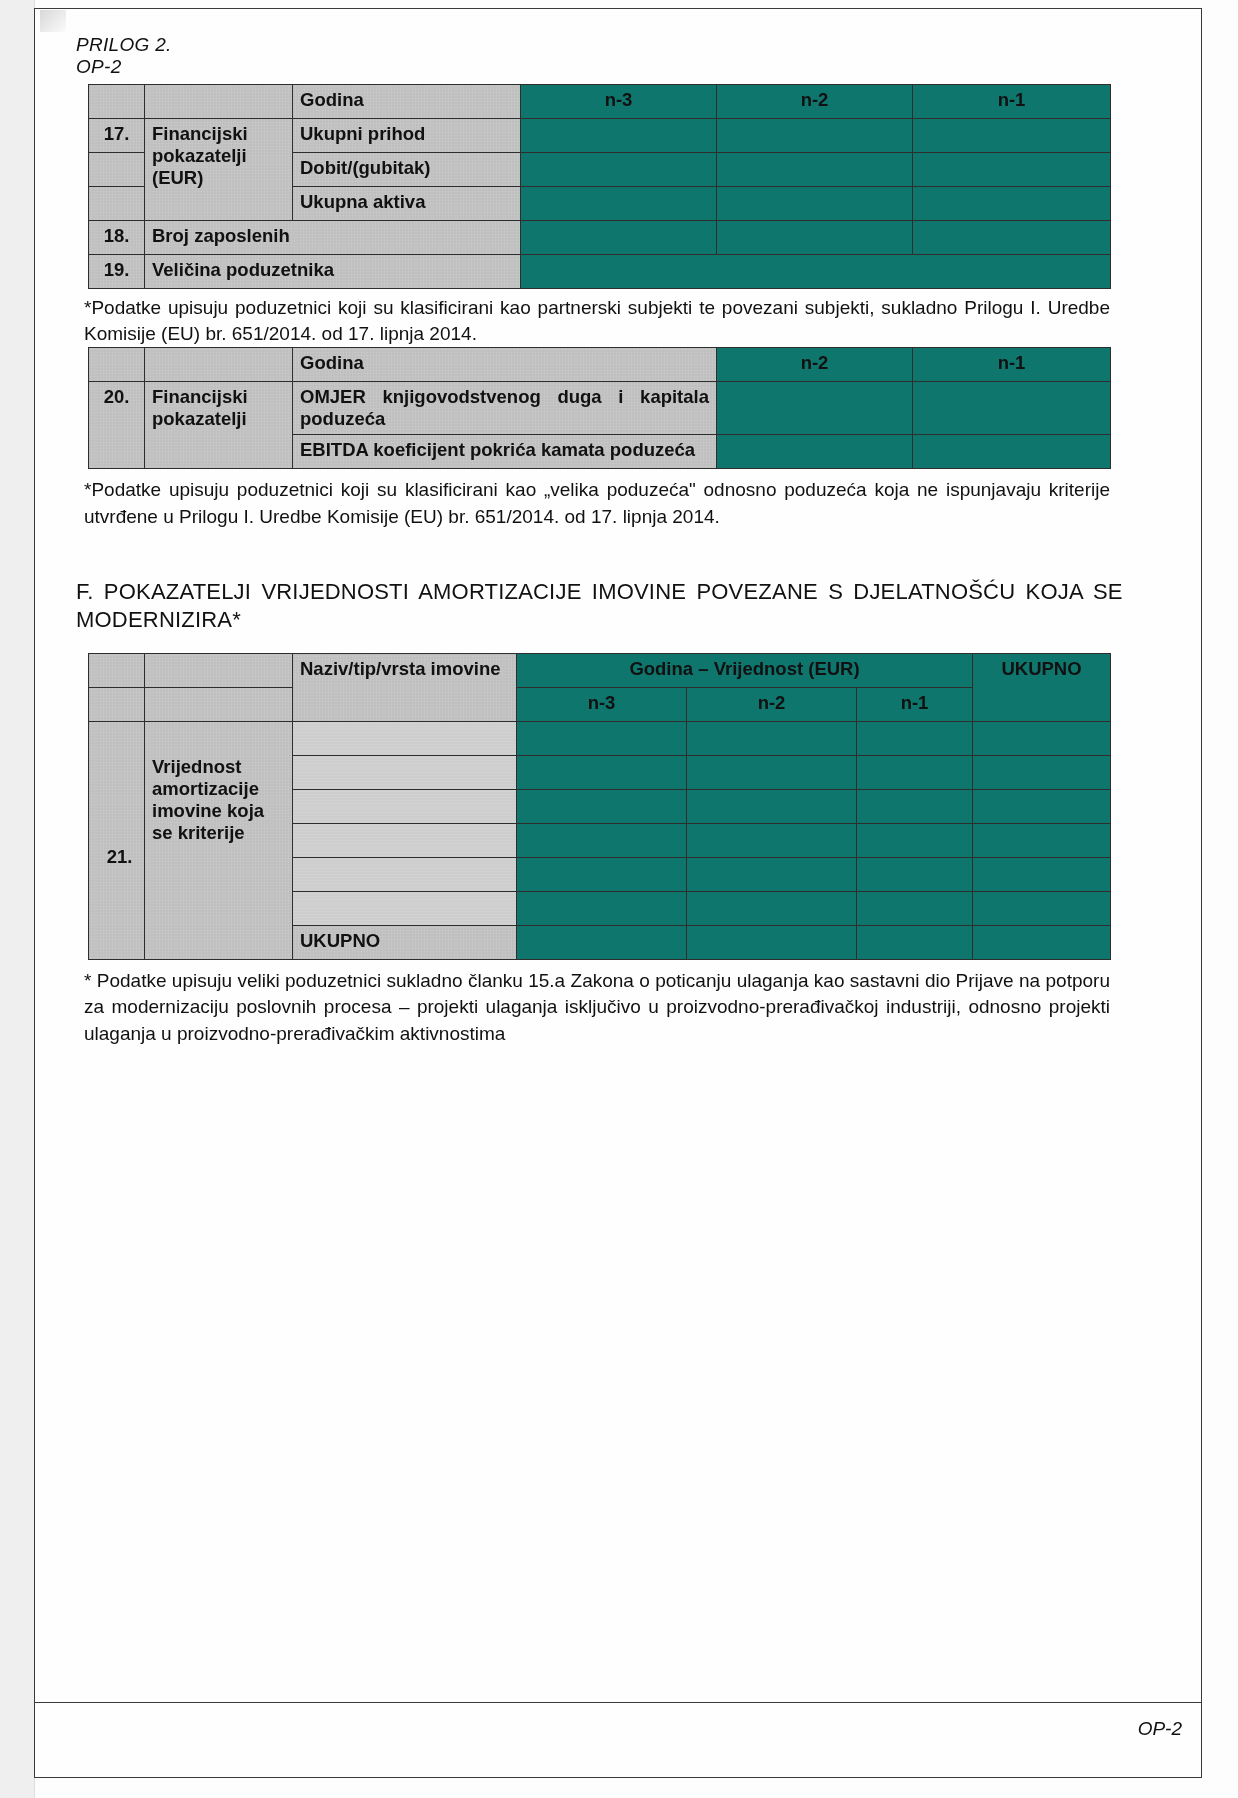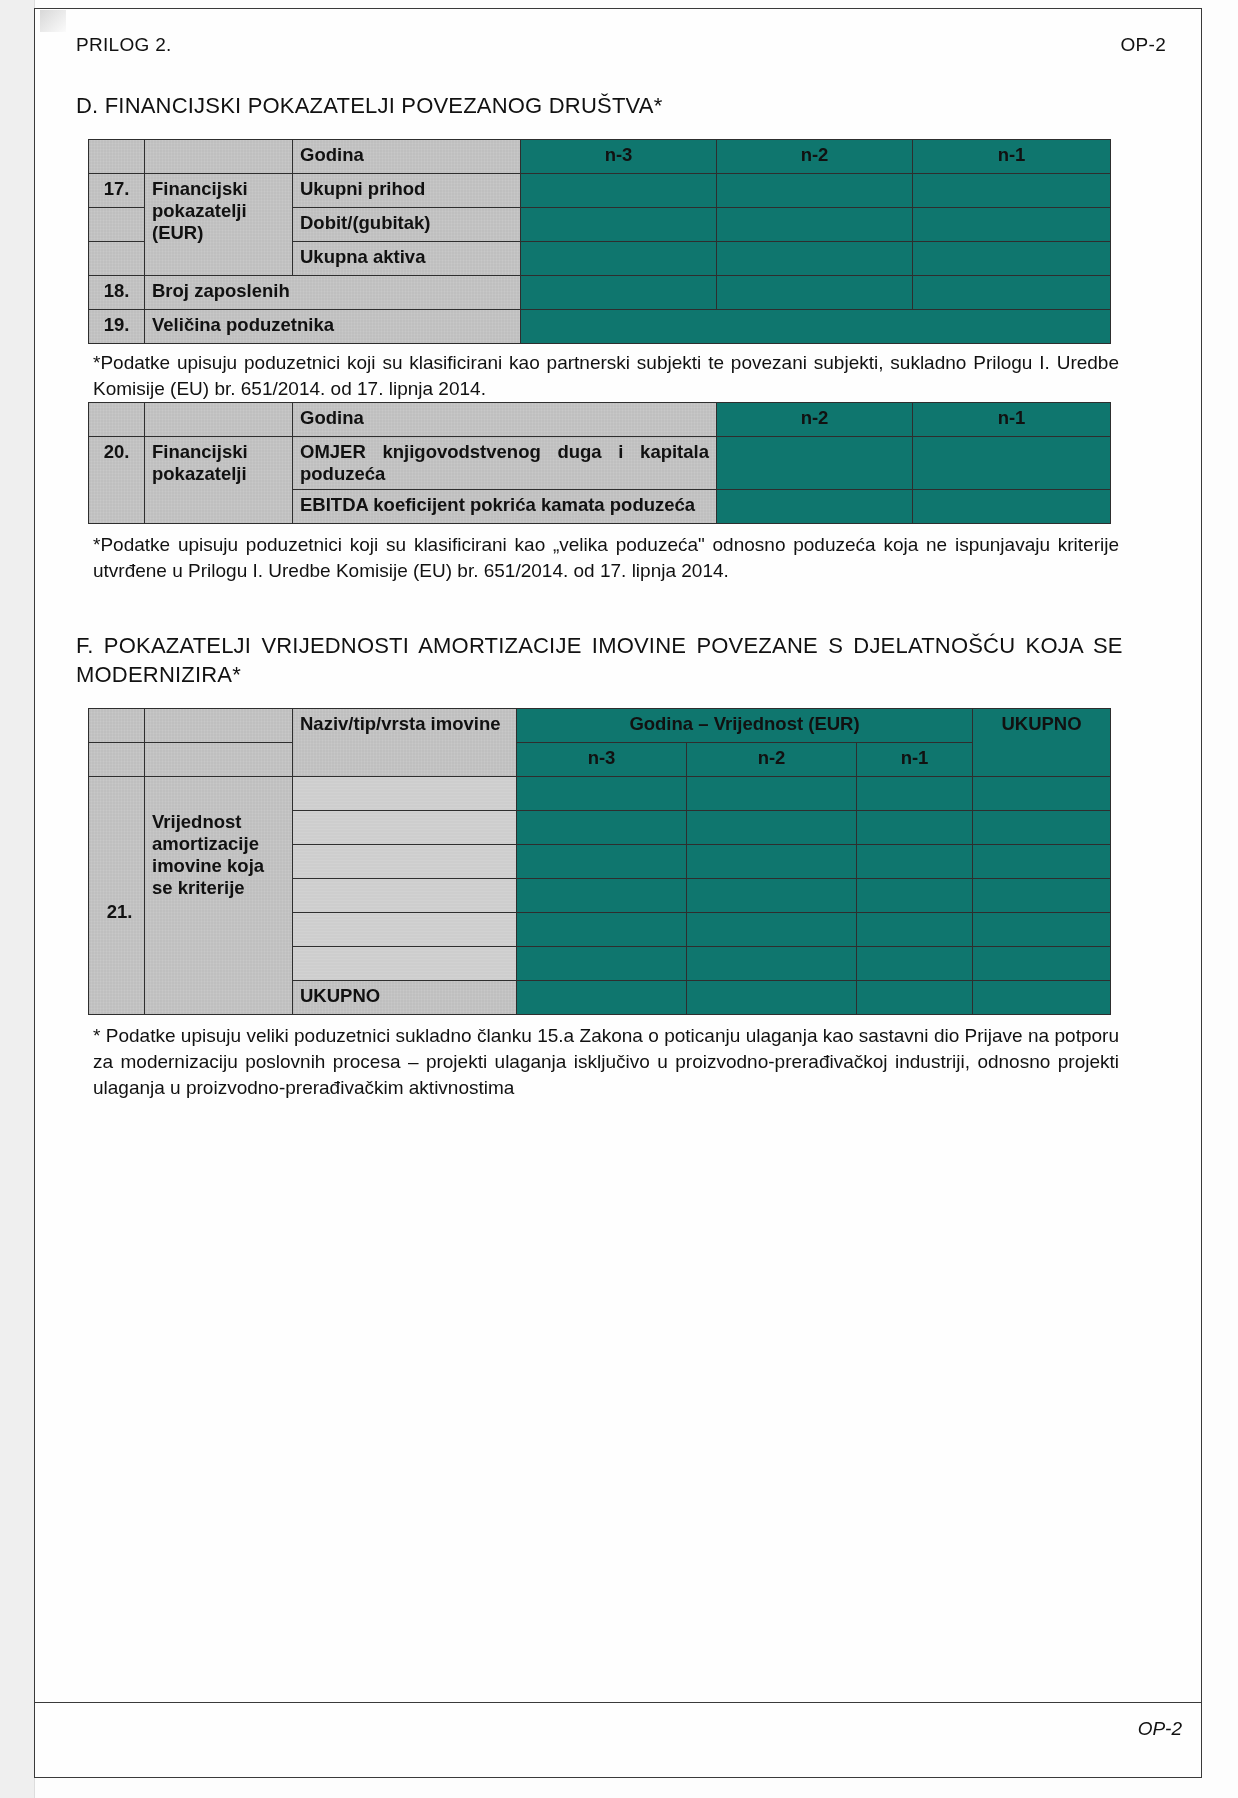--- a/index.html
+++ b/index.html
@@ -50,23 +50,25 @@
     position: absolute;
     left: 76px;
     top: 34px;
     width: 1090px;
   }
 
   .hdr-row {
     display: flex;
     justify-content: space-between;
     align-items: baseline;
+    font-style: italic;
     font-size: 19px;
     letter-spacing: 0.3px;
     padding-bottom: 6px;
+    flex-direction: column;
   }
 
   .section-title {
     font-size: 22px;
     font-weight: normal;
     letter-spacing: 0.2px;
     margin: 30px 0 18px 0;
     line-height: 1.3;
   }
   .section-title.spaced-wide {
@@ -111,21 +113,21 @@
     text-align: center;
     font-weight: bold;
   }
   .justify {
     text-align: justify;
     text-align-last: left;
   }
   .note {
     font-size: 19px;
     line-height: 1.38;
-    margin: 6px 0 0 17px;
+    margin: 6px 0 0 8px;
     width: 1026px;
     text-align: justify;
   }
   .note.t2 { margin-top: 8px; }
   .footer-rule {
     position: absolute;
     left: 34px;
     top: 1702px;
     width: 1168px;
     border-top: 1px solid #3a3a3a;
@@ -148,21 +150,20 @@
   <div class="scan-frame"></div>
   <div class="scan-edge-top-smudge"></div>
 
   <div class="content">
 
     <div class="hdr-row">
       <div>PRILOG 2.</div>
       <div>OP-2</div>
     </div>
 
-    <div class="section-title">D. FINANCIJSKI POKAZATELJI POVEZANOG DRUŠTVA*</div>
 
     <table class="form">
       <colgroup>
         <col style="width:56px">
         <col style="width:148px">
         <col style="width:228px">
         <col style="width:196px">
         <col style="width:196px">
         <col style="width:198px">
       </colgroup>

